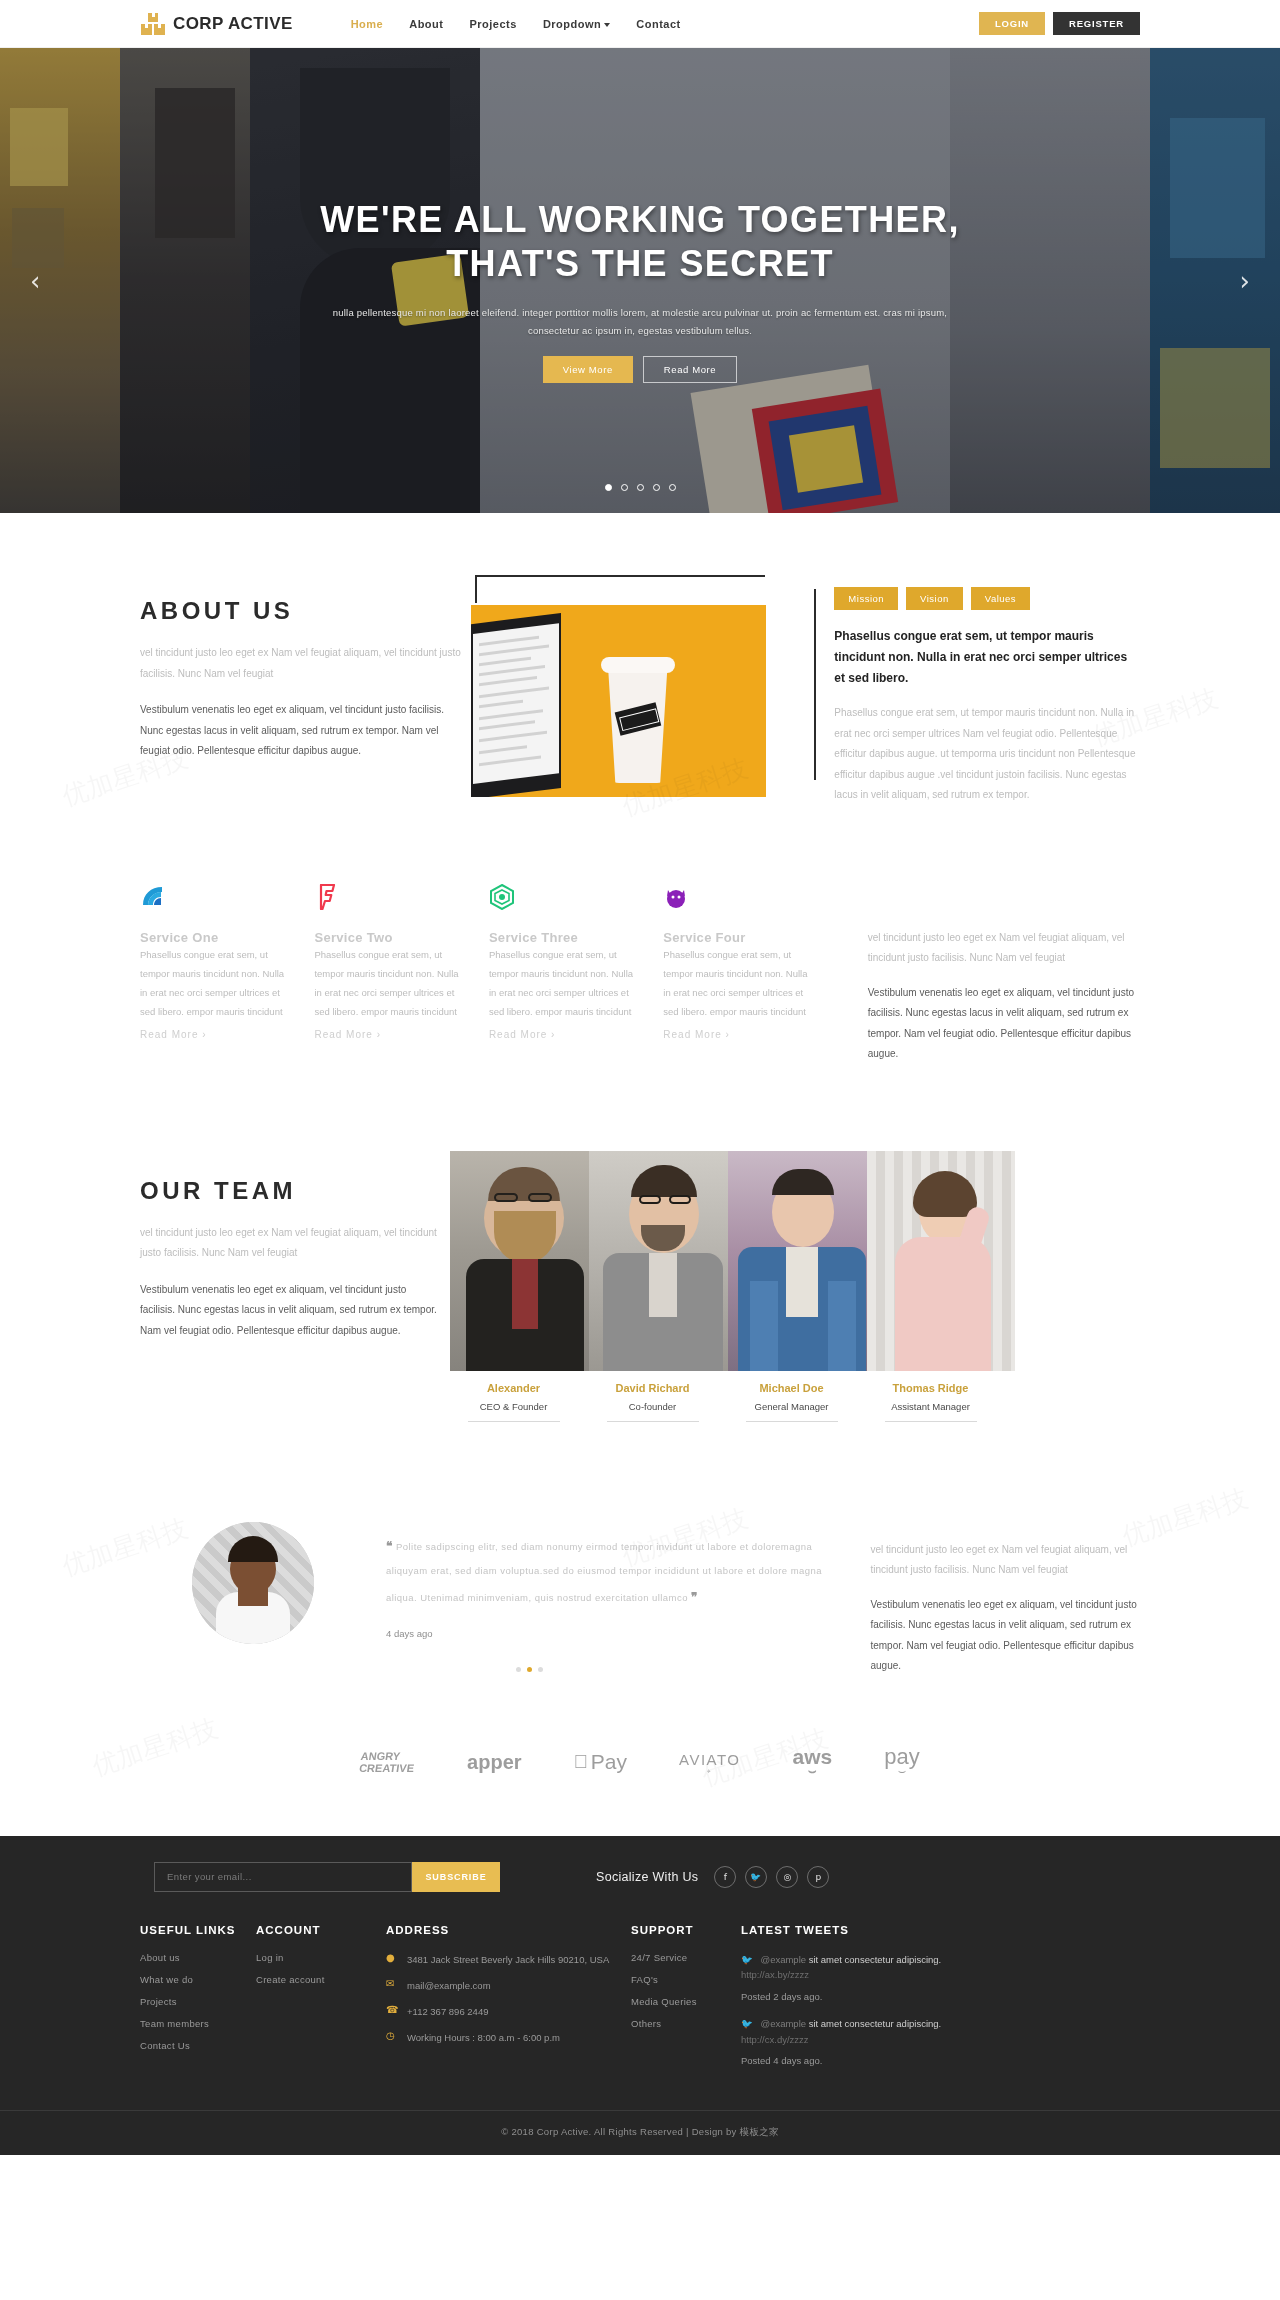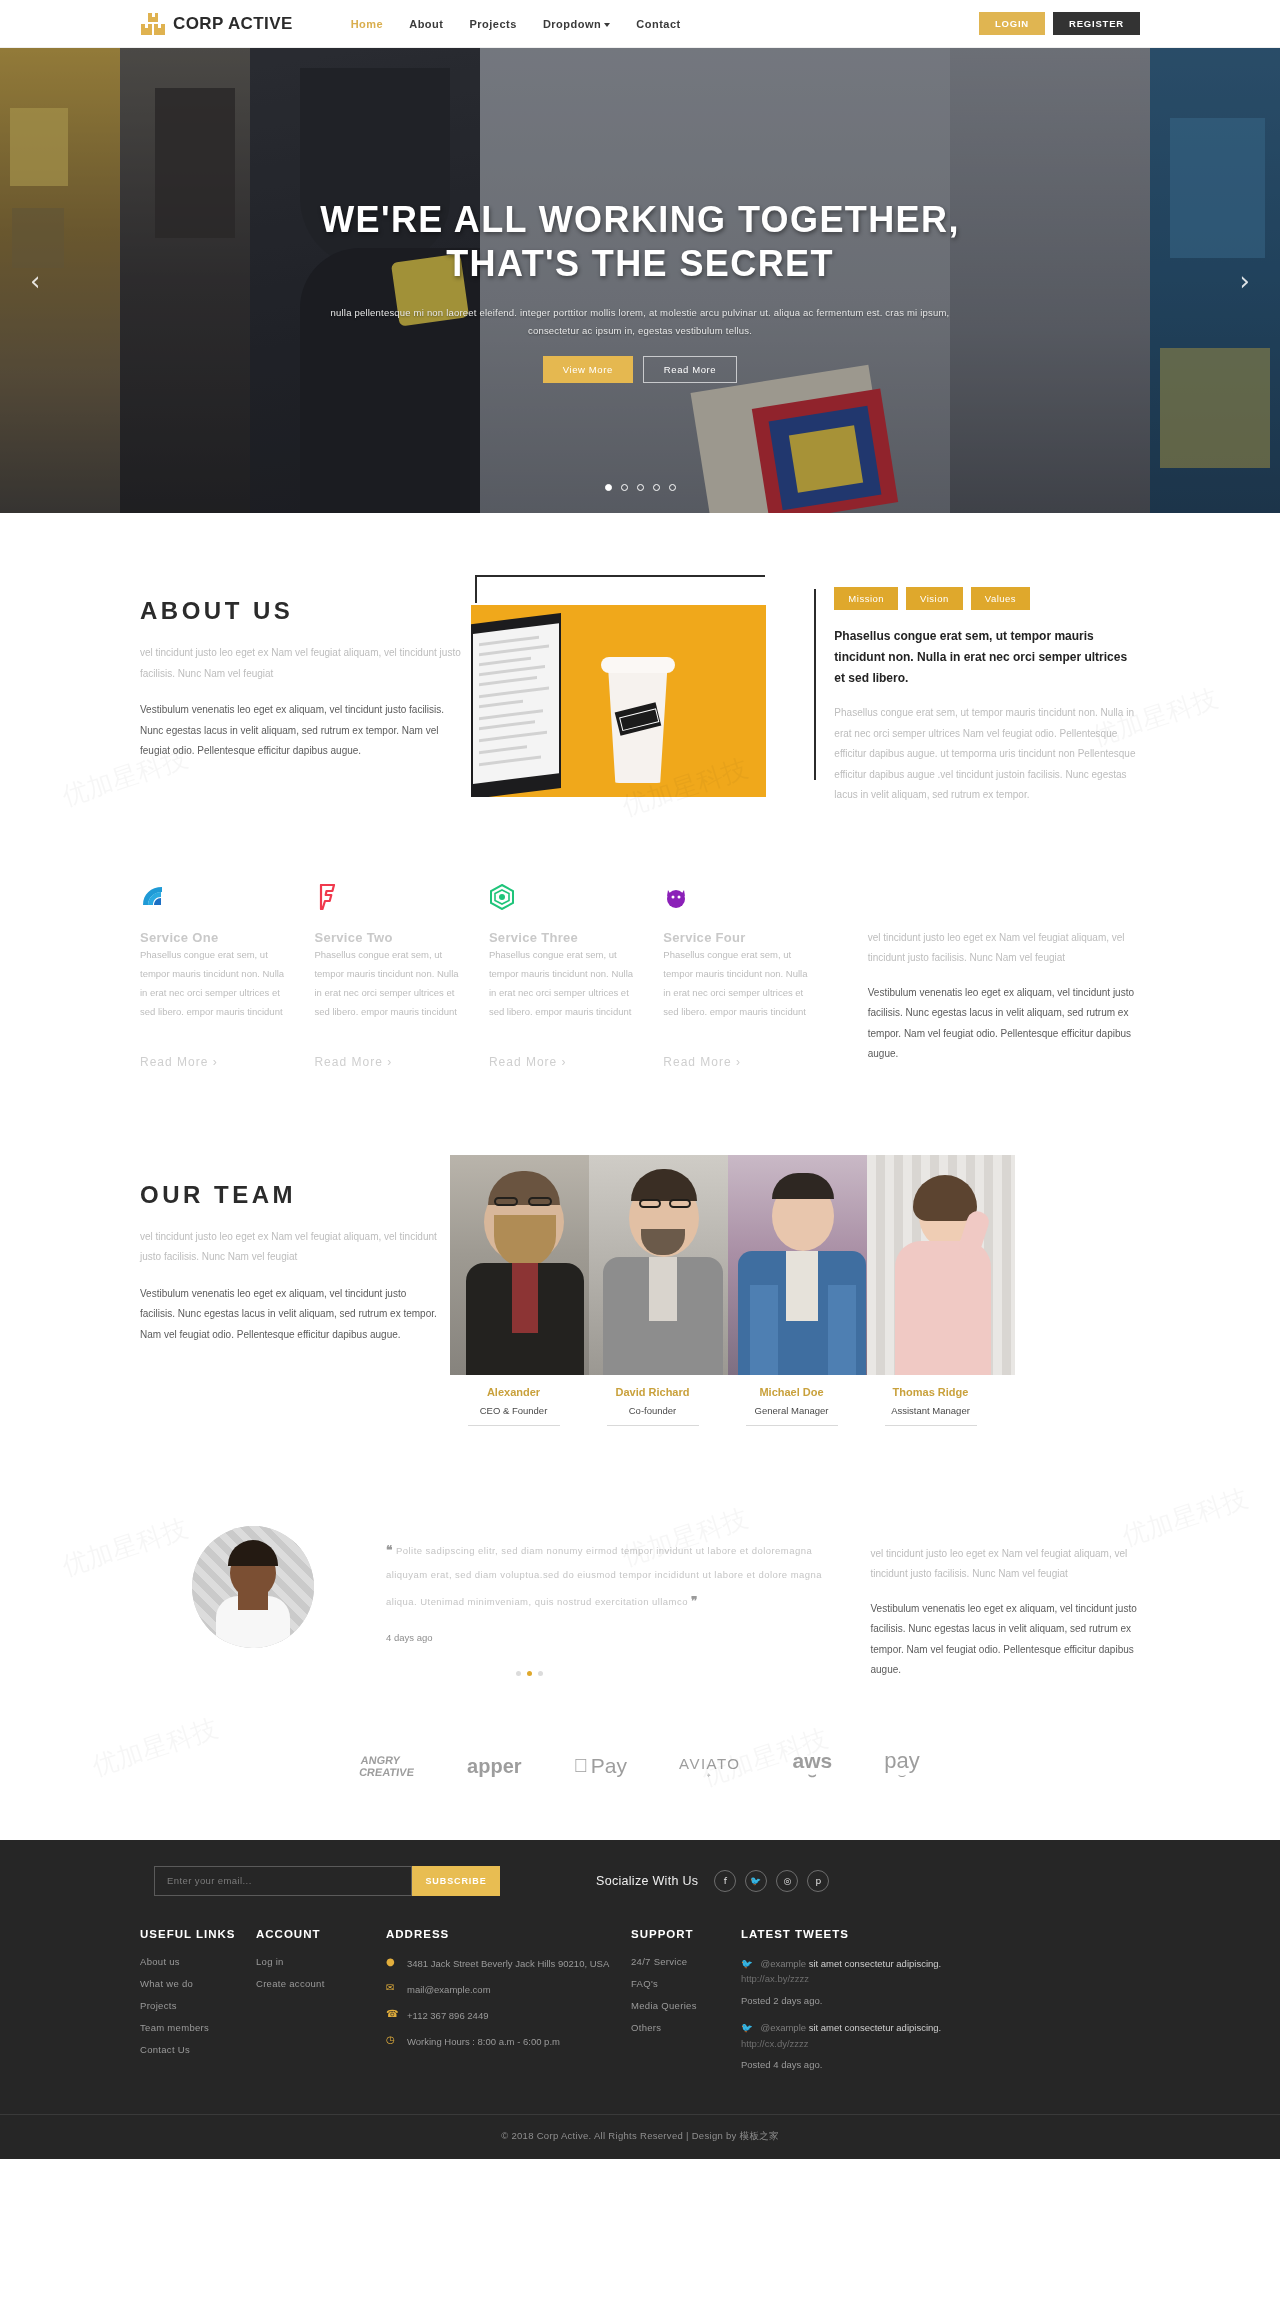--- a/index.html
+++ b/index.html
@@ -118,21 +118,21 @@
   }
   .lead { margin-top: 16px; font-size: 12px; font-weight: bold; color: #232323; line-height: 1.75; }
   .about-right .p-light { margin-top: 14px; }
 
   
   .services { padding: 78px 0 0; display: flex; gap: 0; }
   .svc { width: 190px; padding-right: 22px; }
   .svc-icon { width: 26px; height: 26px; margin-bottom: 20px; }
   .svc h4 { font-size: 13px; font-weight: bold; color: #c9c9c9; letter-spacing:.3px;}
   .svc .p-light { font-size: 9.5px; line-height: 2.0; }
-  .svc-more { display:block; margin-top: 34px; font-size: 12px; color: #cfcfcf; text-decoration: none; letter-spacing: 1px; }
+  .svc-more { display:block; margin-top: 8px; font-size: 10px; color: #cfcfcf; text-decoration: none; letter-spacing: 1px; }
   .svc-right { width: 330px; padding-left: 30px; padding-top: 44px; }
   .svc-right .p-dark { margin-top: 14px; }
 
   
   .team { padding: 86px 0 0; display: flex; }
   .team-left { width: 300px; padding-top: 26px; }
   .team-left .p-light { margin-top: 18px; }
   .team-left .p-dark { margin-top: 16px; }
   .team-grid { display: flex; gap: 12px; padding-left: 10px; }
   .member { width: 127px; }
@@ -266,21 +266,21 @@
     <div class="hero-overlay"></div>
 
     <div class="hero-arrow ar-left">‹</div>
     <div class="hero-arrow ar-right">›</div>
 
     <div class="hero-content">
       <div class="hero-title">
         <div>WE'RE ALL WORKING TOGETHER,</div>
         <div>THAT'S THE SECRET</div>
       </div>
-      <div class="hero-sub">nulla pellentesque mi non laoreet eleifend. integer porttitor mollis lorem, at molestie arcu pulvinar ut. aliqua ac fermentum est. cras mi ipsum, consectetur ac ipsum in, egestas vestibulum tellus.</div>
+      <div class="hero-sub">nulla pellentesque mi non laoreet eleifend. integer porttitor mollis lorem, at molestie arcu pulvinar ut. proin ac fermentum est. cras mi ipsum, consectetur ac ipsum in, egestas vestibulum tellus.</div>
       <div class="hero-btns">
         <button class="b-view">View More</button>
         <button class="b-read">Read More</button>
       </div>
     </div>
 
     <div class="dots">
       <span class="dot on"></span>
       <span class="dot"></span>
       <span class="dot"></span>

